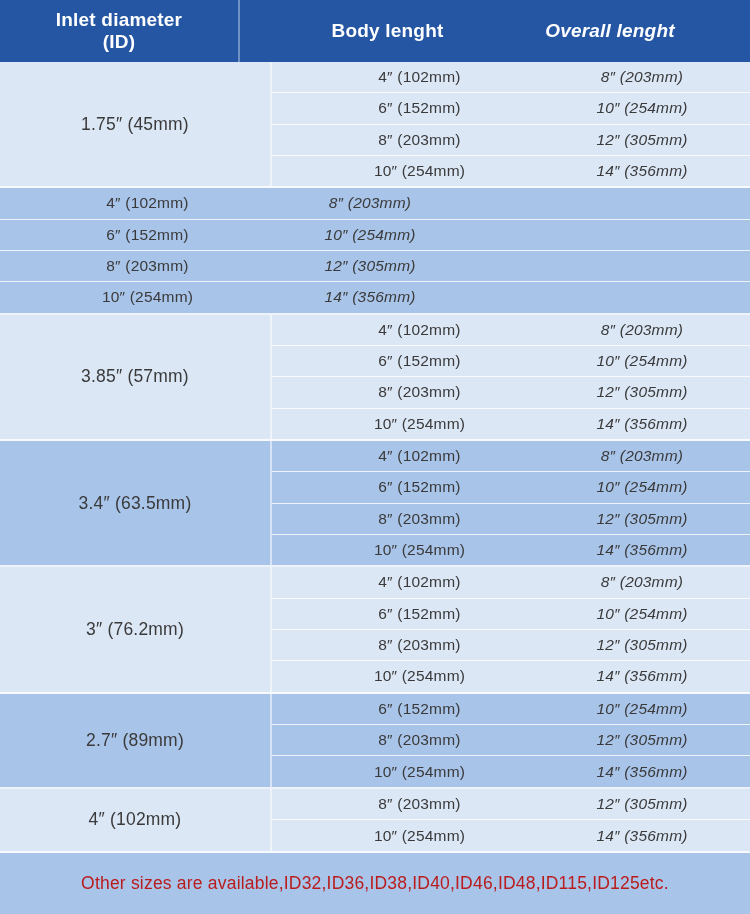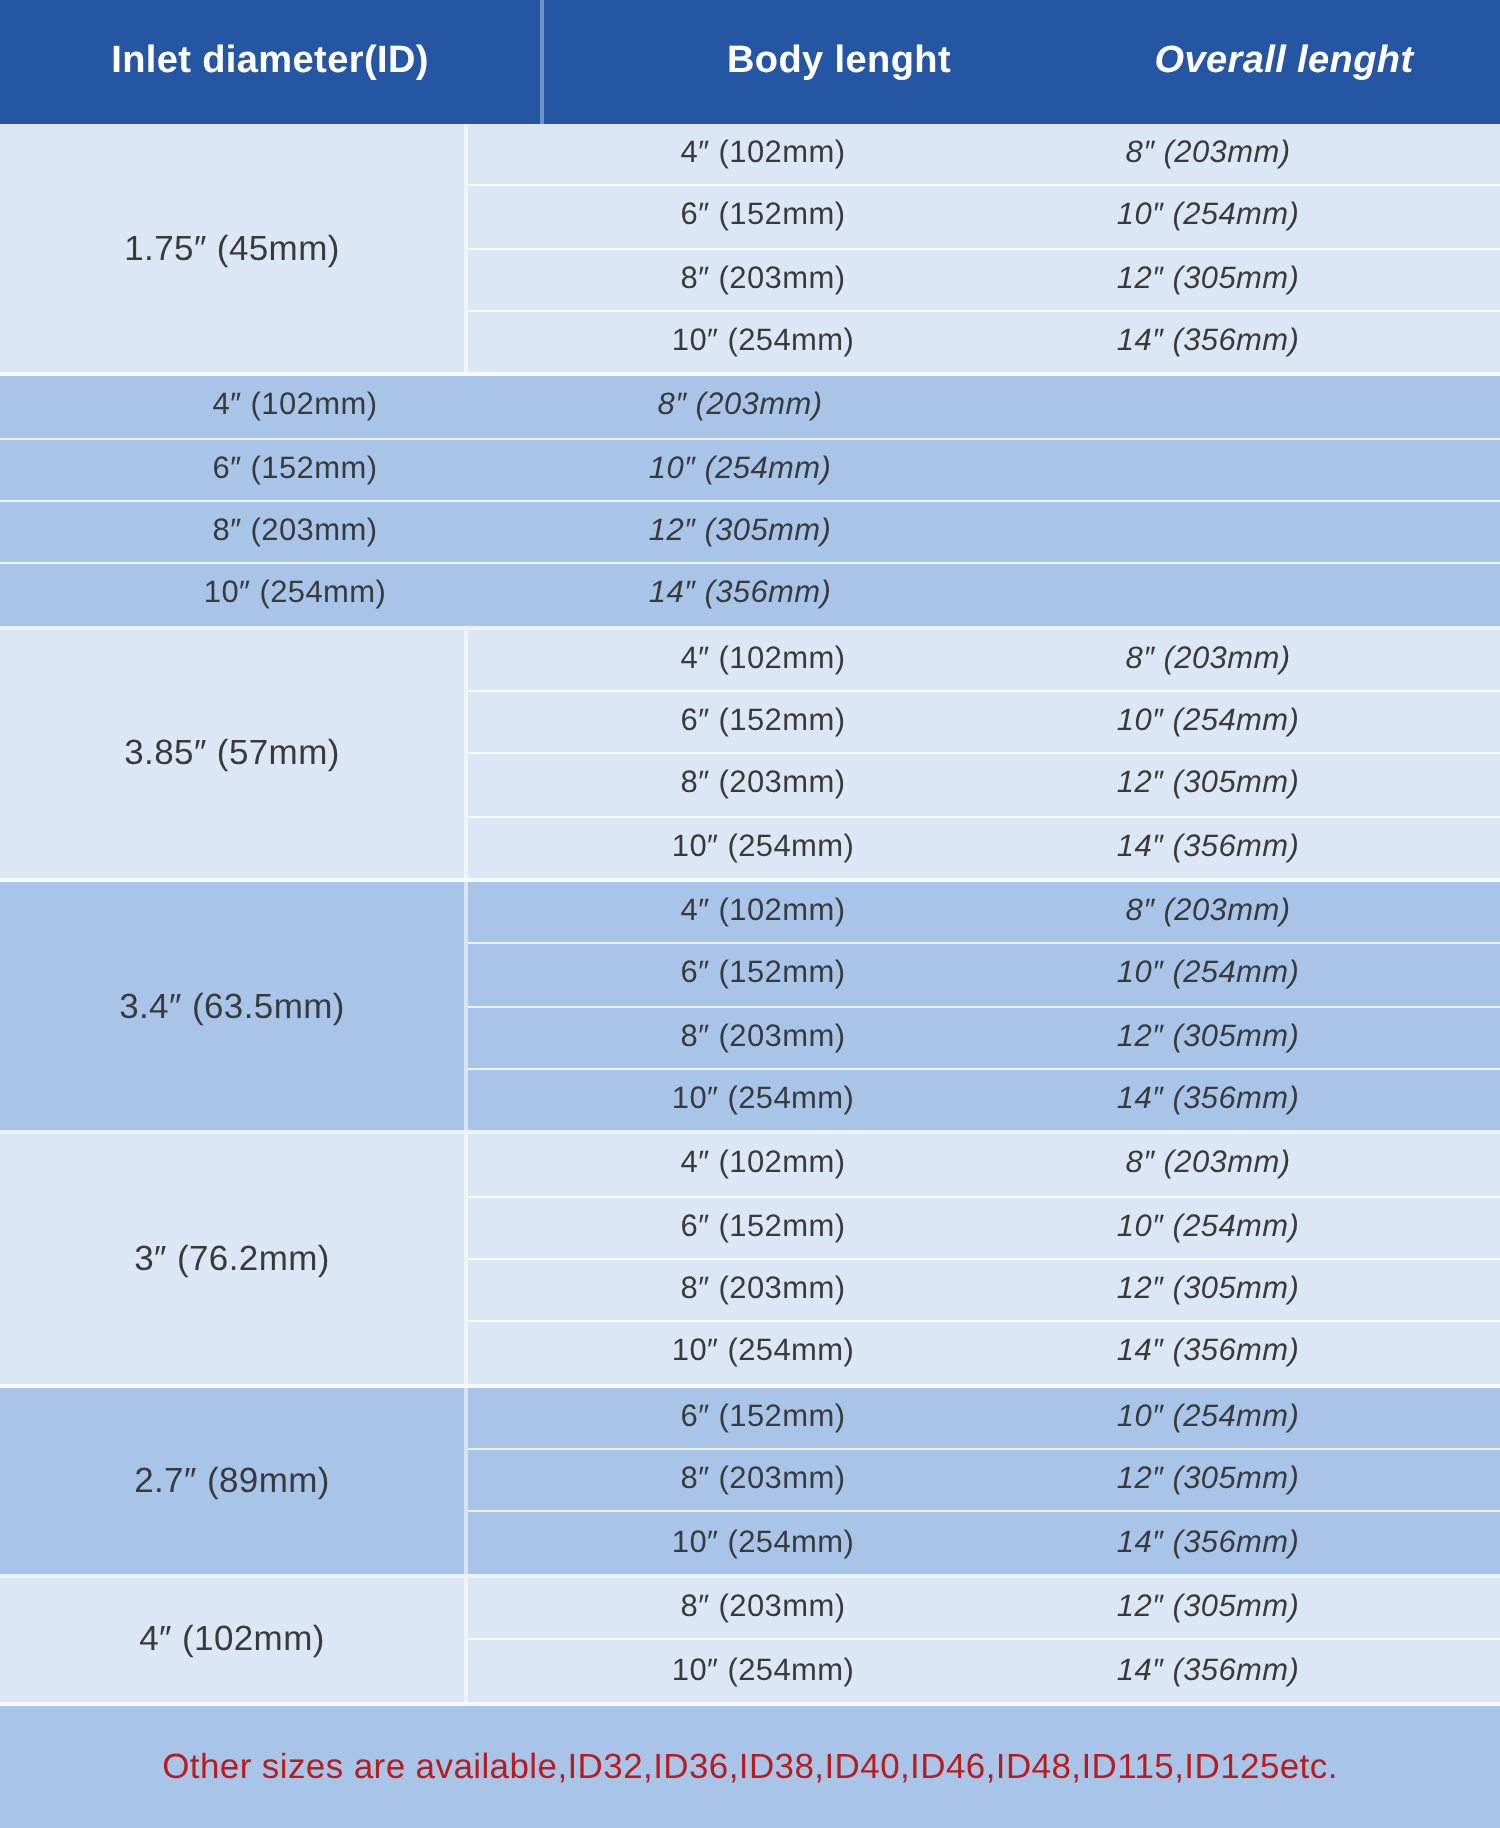--- a/index.html
+++ b/index.html
@@ -15,36 +15,36 @@
     display:flex;flex-direction:column;
     font-family:"Liberation Sans","DejaVu Sans",sans-serif;
     overflow:hidden;
   }
   
   .thead{
     flex:0 0 62px;background:var(--header-bg);color:#ffffff;
     display:flex;align-items:stretch;
   }
   .hcol-id{
-    width:272px;box-sizing:border-box;
-    display:flex;flex-direction:row;justify-content:center;align-items:center;
+    width:240px;box-sizing:border-box;
+    display:flex;flex-direction:column;justify-content:center;align-items:center;
     font-weight:bold;font-size:19px;line-height:1.18;letter-spacing:.2px;
     border-right:2px solid rgba(255,255,255,0.35);
   }
   .hcols{flex:1;display:flex;align-items:center;font-weight:bold;font-size:19px;letter-spacing:.2px;}
   
   .cell-body{width:295px;text-align:center;}
   .cell-overall{width:150px;text-align:center;font-style:italic;}
   
   .tbody{flex:1 1 auto;display:flex;flex-direction:column;}
   .group{display:flex;border-bottom:2px solid var(--sep);}
   .group.light{background:var(--row-light);}
   .group.medium{background:var(--row-medium);}
   .id-cell{
-    width:234px;box-sizing:border-box;
+    width:272px;box-sizing:border-box;
     display:flex;align-items:center;justify-content:center;
     font-size:17.5px;color:var(--text);letter-spacing:.2px;
     border-right:2px solid rgba(255,255,255,0.55);
   }
   .rows{flex:1;display:flex;flex-direction:column;}
   .row{
     flex:1;display:flex;align-items:center;
     font-size:15.5px;color:var(--text);letter-spacing:.2px;
     border-bottom:1.5px solid var(--sep);
   }

